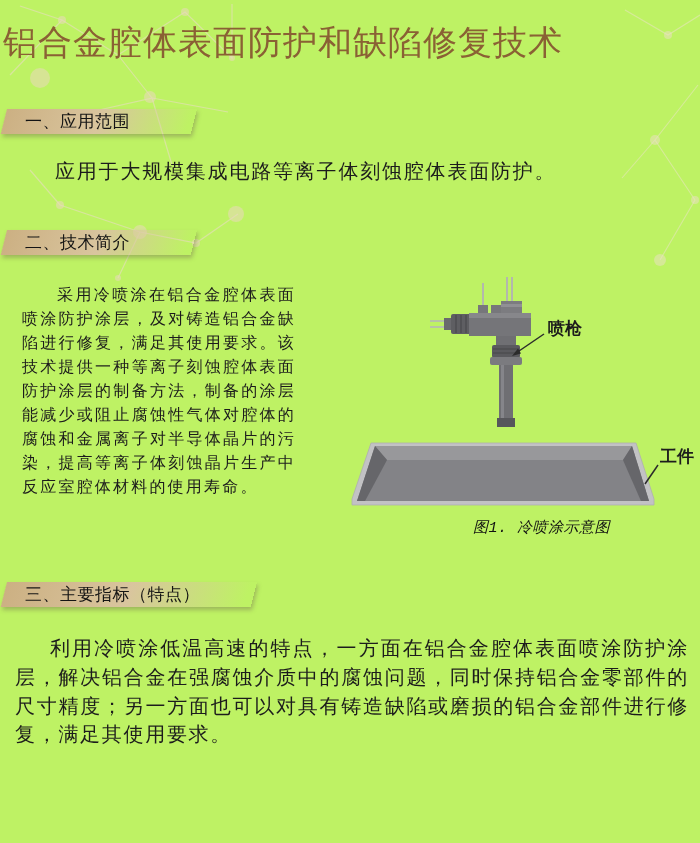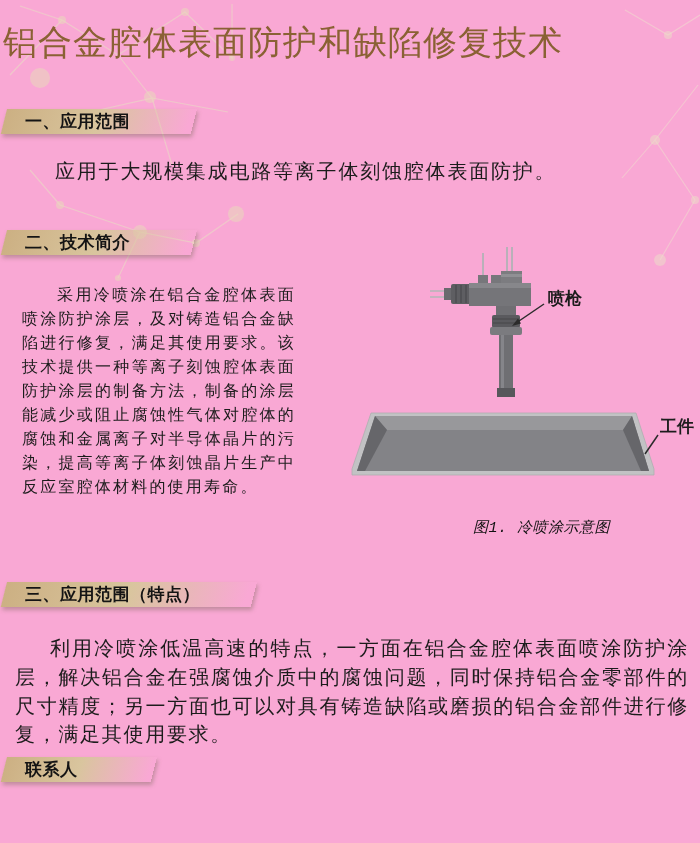--- a/index.html
+++ b/index.html
@@ -1,42 +1,42 @@
 <!DOCTYPE html>
 <html><head>
 <meta charset="utf-8">
 <style>
   html,body{margin:0;padding:0;background:#ffffff;}
   .page{
-    position:relative;width:700px;height:843px;overflow:hidden;background:#f9a8d4;
+    position:relative;width:700px;height:843px;overflow:hidden;background:#bef264;
     font-family:"Liberation Sans","DejaVu Sans",sans-serif;color:#1d1d1d;
   }
   .bg-svg{position:absolute;left:0;top:0;width:700px;height:843px;pointer-events:none;}
   .page-title{
     position:absolute;left:3px;top:20px;margin:0;
     font-size:34px;font-weight:400;letter-spacing:1px;color:#8a6134;white-space:nowrap;
   }
   .banner{position:absolute;left:7px;height:25px;}
   .banner::before{
     content:"";position:absolute;left:0;top:0;right:0;bottom:0;
     background:linear-gradient(97deg,#ccb083 0%,#d9c59e 50%,rgba(253,250,244,0) 97%);
     transform:skewX(-14deg);transform-origin:top left;
     box-shadow:2px 3px 4px rgba(110,98,78,0.40);
   }
   .banner-text{
     position:relative;display:block;padding-left:18px;line-height:25px;
-    font-size:17px;font-weight:700;color:#141414;letter-spacing:0.5px;white-space:nowrap;
+    font-size:17px;font-weight:400;color:#141414;letter-spacing:0.5px;white-space:nowrap;
   }
   .para{position:absolute;color:#1c1c1c;}
   .para1{left:22px;top:158px;width:600px;font-size:20px;letter-spacing:1.8px;text-indent:33px;line-height:26px;}
   .para2{left:22px;top:283px;width:274px;font-size:16px;letter-spacing:2.2px;line-height:24px;
          text-align:justify;text-indent:35px;}
   .para3{left:15px;top:634px;width:674px;font-size:20px;letter-spacing:1.7px;line-height:28.8px;
          text-align:justify;text-indent:35px;}
-  .figure-wrap{position:absolute;left:330px;top:244px;width:370px;height:258px;}
+  .figure-wrap{position:absolute;left:330px;top:274px;width:370px;height:258px;}
   .fig-label{font-size:17px;font-weight:700;fill:#1c1c1c;font-family:"Liberation Sans","DejaVu Sans",sans-serif;}
   .tube-line{stroke:#b2b2b6;stroke-width:1.8;}
   .wire-line{stroke:#b6b6b9;stroke-width:1.6;}
   .leader{stroke:#2b2b2b;stroke-width:1.5;fill:none;}
   .fig-caption{
     position:absolute;left:420px;top:518px;width:190px;text-align:right;
     font-family:Liberation Mono, monospace;font-style:italic;
     font-size:15px;color:#111;letter-spacing:0.5px;
   }
   .contact-row{position:absolute;left:55px;top:803px;font-size:17px;display:flex;align-items:baseline;white-space:nowrap;}
@@ -140,21 +140,18 @@
         <polygon points="632,434 649,489 641,489 623,448" fill="#66666a"></polygon>
       </g>
 
       <text class="fig-label" x="660" y="450">工件</text>
       <line class="leader" x1="658" y1="453" x2="645" y2="472"></line>
     </svg>
   </div>
   <div class="fig-caption">图1. 冷喷涂示意图</div>
 
   <div class="banner" style="top:582px;width:250px;">
-    <span class="banner-text">三、应用范围（特点）</span>
+    <span class="banner-text">三、主要指标（特点）</span>
   </div>
   <div class="para para3">利用冷喷涂低温高速的特点，一方面在铝合金腔体表面喷涂防护涂层，解决铝合金在强腐蚀介质中的腐蚀问题，同时保持铝合金零部件的尺寸精度；另一方面也可以对具有铸造缺陷或磨损的铝合金部件进行修复，满足其使用要求。</div>
 
-  <div class="banner" style="top:757px;width:150px;">
-    <span class="banner-text">联系人</span>
-  </div>
 
 </div>
 
 </body></html>

